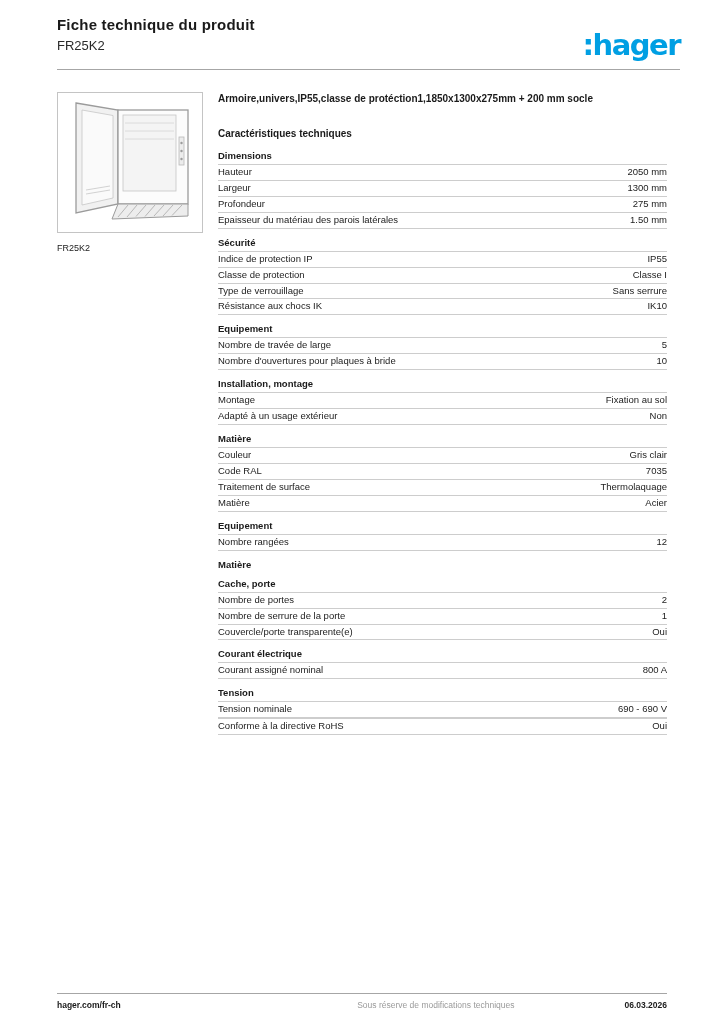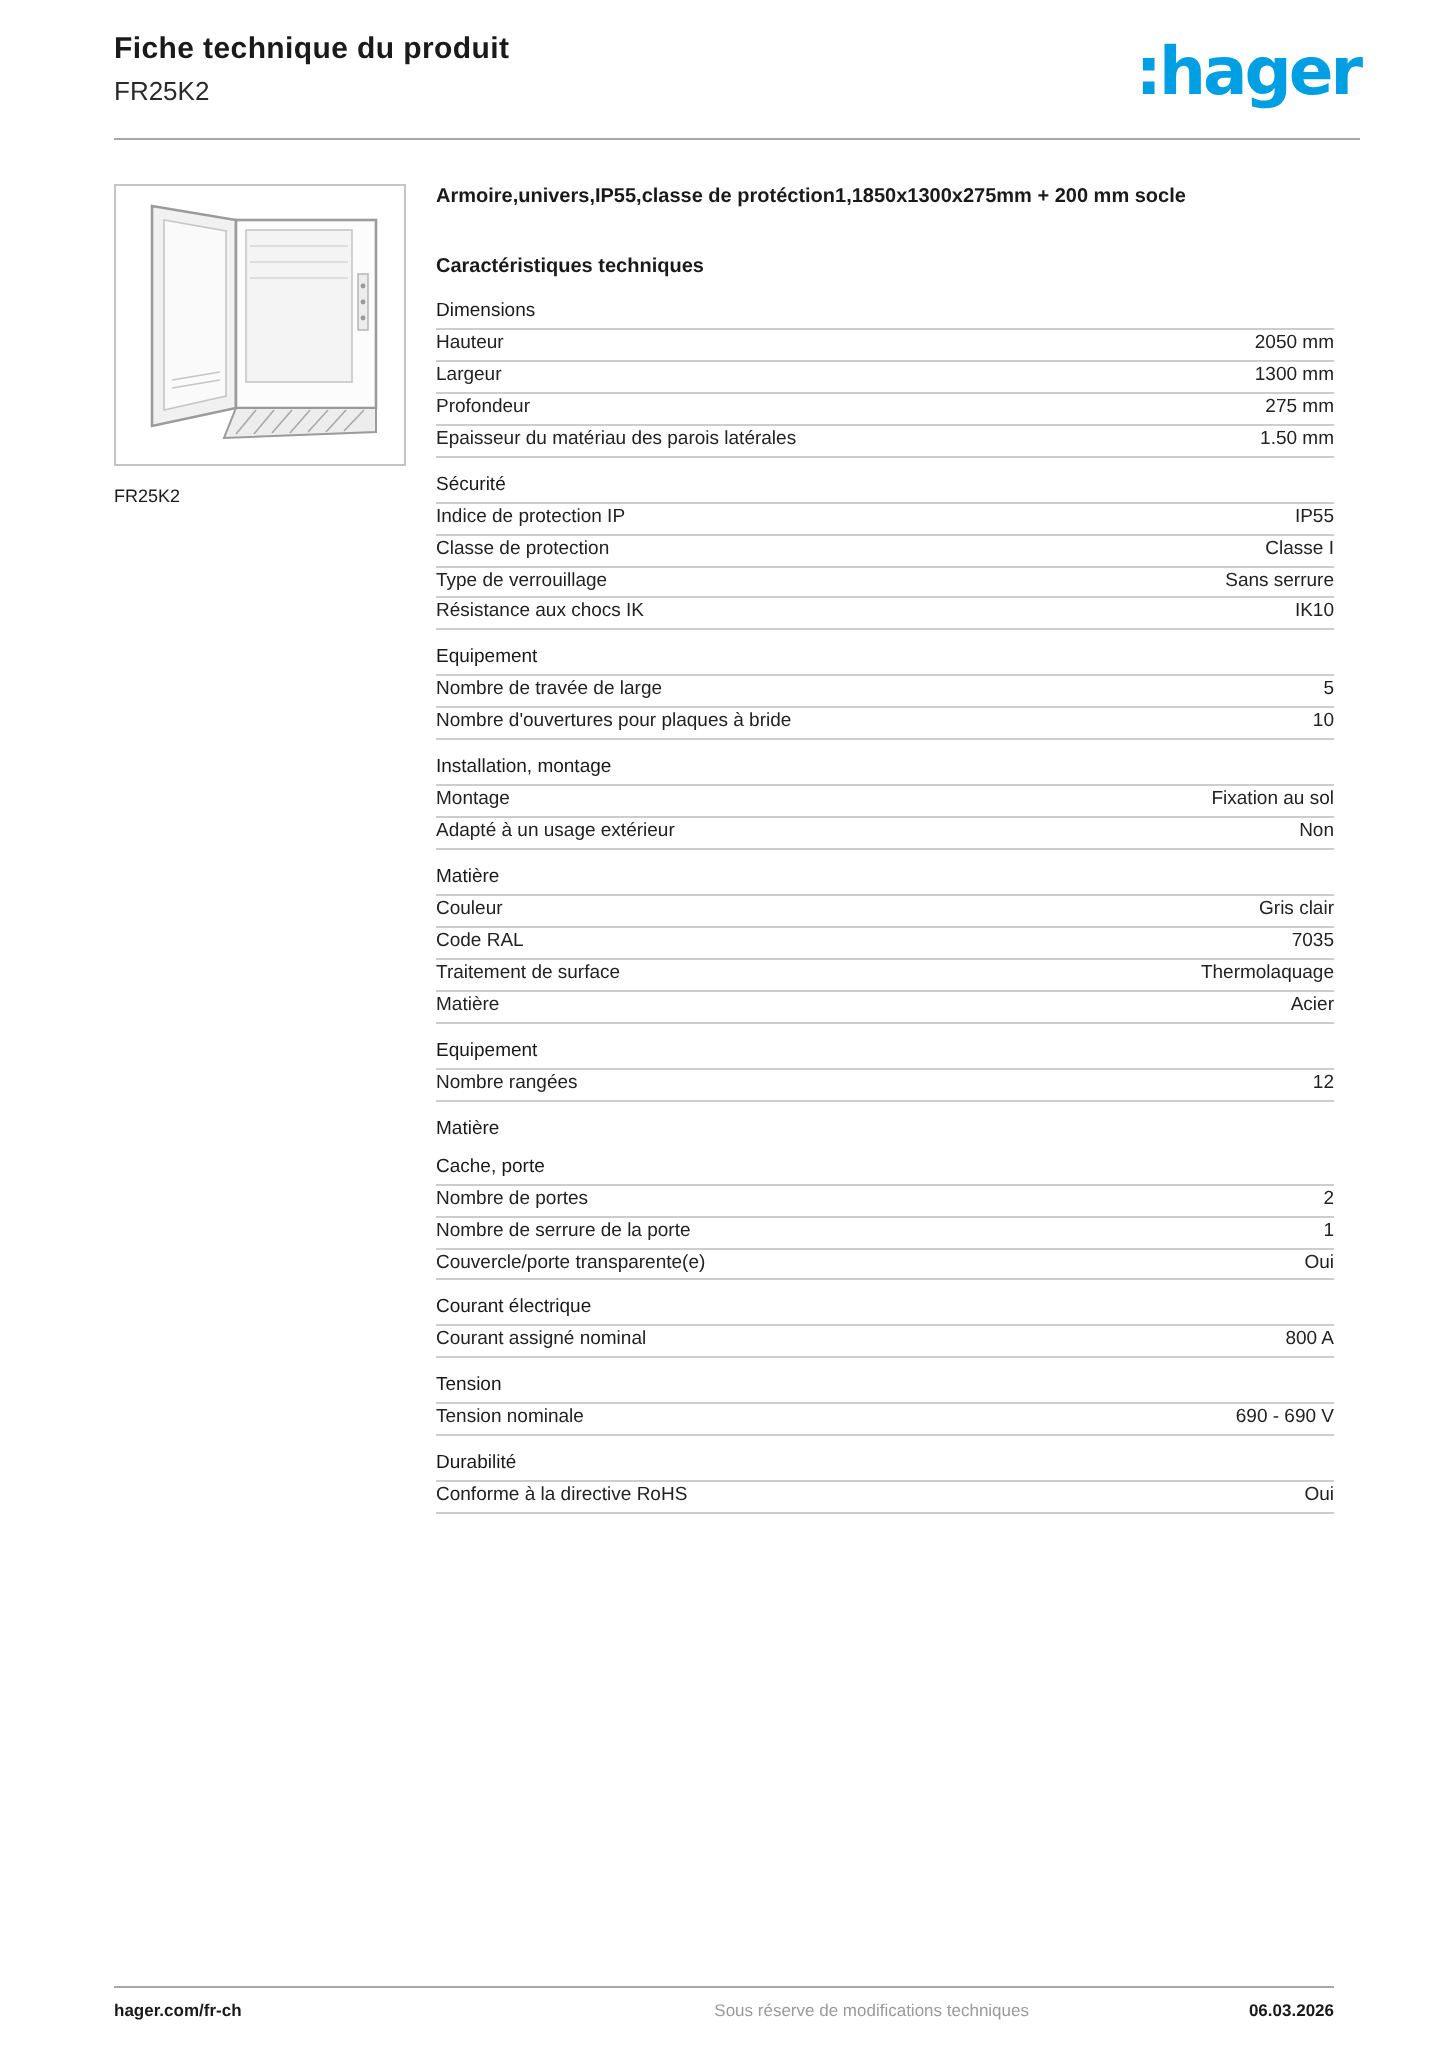--- a/index.html
+++ b/index.html
@@ -22,25 +22,25 @@
     height: 54px;
     display: flex;
     justify-content: space-between;
     align-items: flex-start;
     border-bottom: 1px solid #a6a6a6;
   }
   .doc-title { font-size: 15px; font-weight: bold; letter-spacing: 0.2px; line-height: 1.2; }
   .doc-subtitle { font-size: 13px; font-weight: normal; margin-top: 4px; color: #2a2a2a; }
   .logo {
     font-family: "DejaVu Sans", sans-serif;
-    font-size: 33px;
+    font-size: 29px;
     font-weight: bold;
     letter-spacing: -1.5px;
     line-height: 1;
-    margin-top: 3px;
+    margin-top: 15px;
   }
 
   
   .main {
     position: absolute;
     left: 57px; right: 57px; top: 92px;
     display: flex;
     align-items: flex-start;
   }
   .left-col { flex: 0 0 161px; }
@@ -52,21 +52,21 @@
   }
   .caption { font-size: 9px; margin-top: 10px; color: #1a1a1a; }
 
   .right-col { flex: 1; min-width: 0; }
   .description {
     font-size: 10px; font-weight: bold; line-height: 1.3;
     margin-bottom: 23px; white-space: nowrap;
   }
   .char-title { font-size: 10px; font-weight: bold; margin-bottom: 11px; }
 
-  .spec-heading { font-size: 9.5px; font-weight: normal; margin: 8px 0 3px; }
+  .spec-heading { font-size: 9.5px; font-weight: bold; margin: 8px 0 3px; }
   .spec-section:first-child .spec-heading { margin-top: 0; }
   .spec-table { border-bottom: 1px solid #cdcdcd; }
   .spec-row {
     display: flex; justify-content: space-between; align-items: baseline;
     border-top: 1px solid #cdcdcd;
     padding: 2px 0;
     font-size: 9.5px; line-height: 1.15;
     color: #222222;
   }
   .spec-value { text-align: right; white-space: nowrap; padding-left: 16px; }
@@ -266,21 +266,20 @@
           <div class="spec-section">
             <div class="spec-heading">Tension</div>
             <div class="spec-table">
               <div class="spec-row">
                 <span class="spec-label">Tension nominale</span>
                 <span class="spec-value">690 - 690 V</span>
               </div>
             </div>
           </div>
           <div class="spec-section">
-            <div class="spec-heading">Durabilité</div>
             <div class="spec-table">
               <div class="spec-row">
                 <span class="spec-label">Conforme à la directive RoHS</span>
                 <span class="spec-value">Oui</span>
               </div>
             </div>
           </div>
         </div>
     </div>
 

